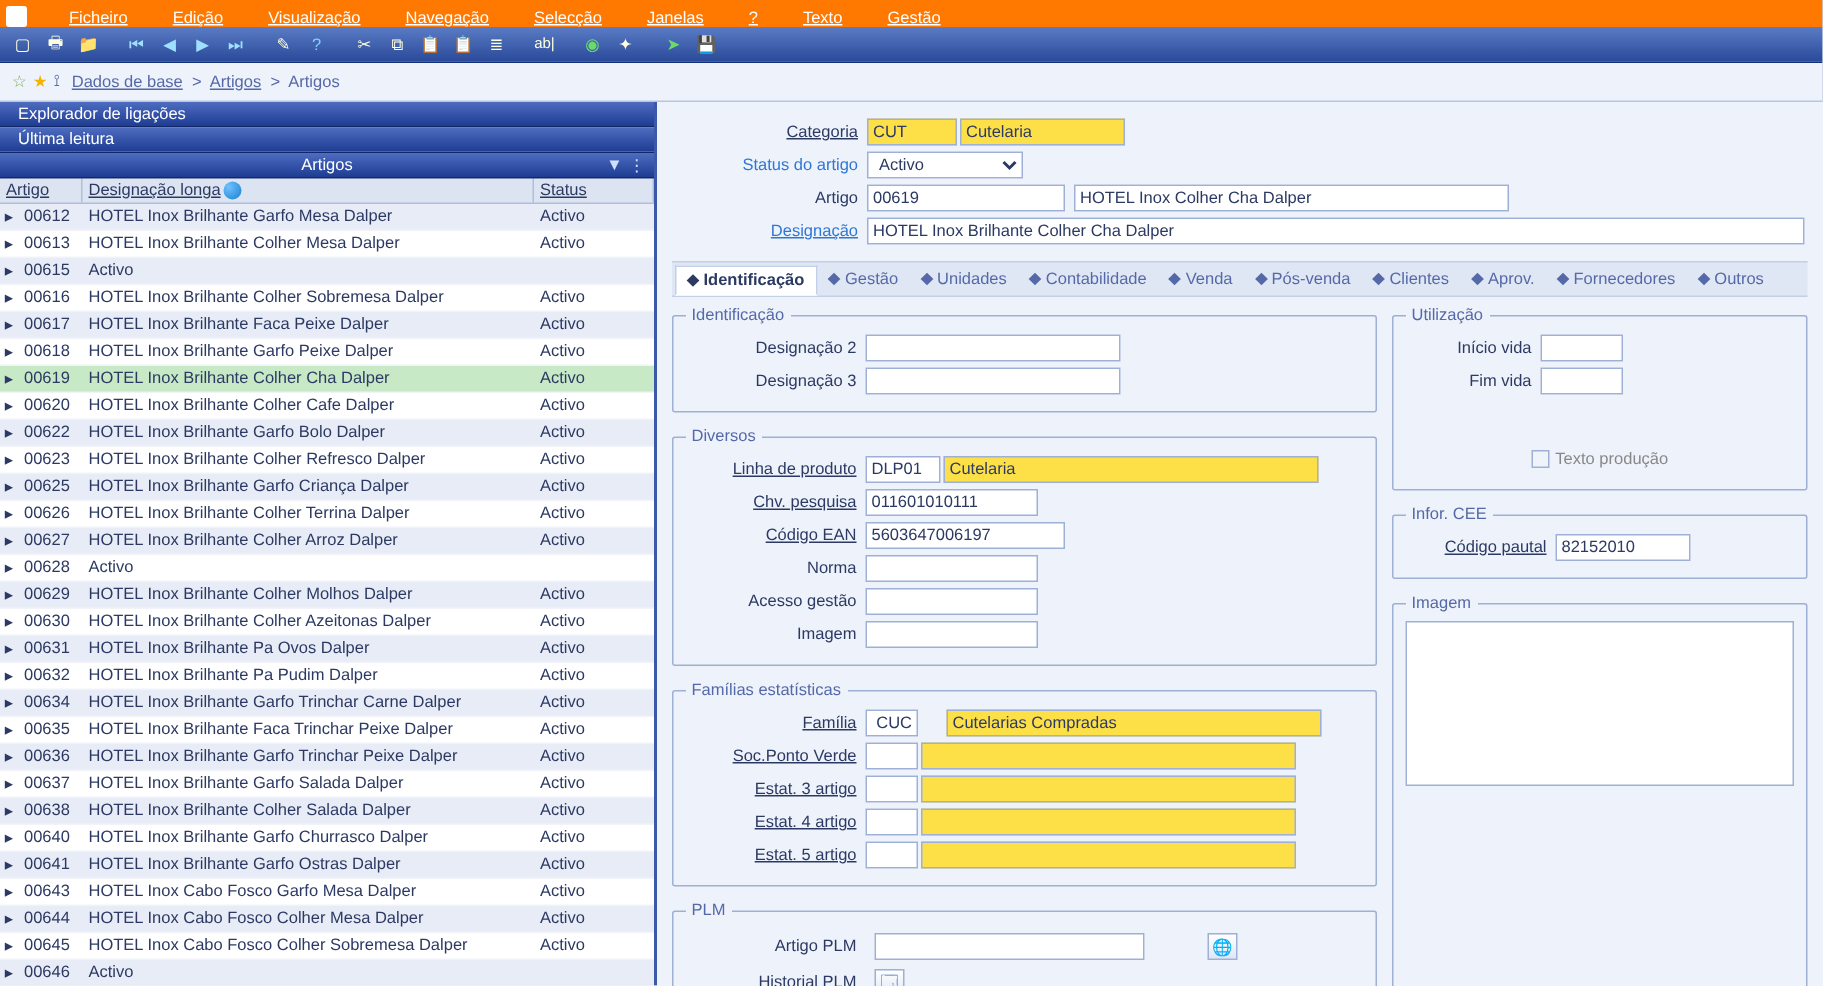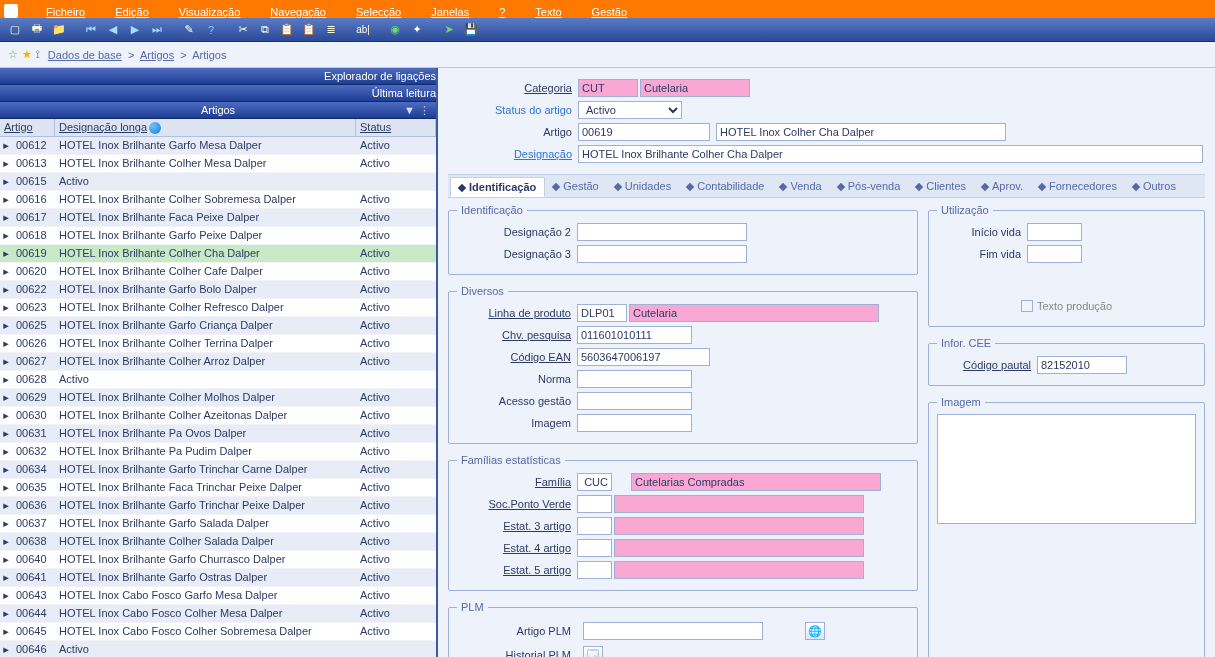--- a/index.html
+++ b/index.html
@@ -13,21 +13,21 @@
   .tbtn { width:18px; height:18px; display:inline-flex; align-items:center; justify-content:center; color:#ffd; cursor:pointer; }
   .tsep { width:6px; }
 
   .breadcrumb { background:#edf2fb; height:26px; display:flex; align-items:center; padding:0 8px; gap:8px; border-bottom:1px solid #bac6e0;}
   .starrow { display:flex; gap:4px; }
   .bc { color:#5569a8; }
   .bc a { color:#5569a8; text-decoration:underline; cursor:pointer; }
 
   .main { display:flex; height: calc(657px - 18px - 24px - 26px); }
   .left { width:438px; display:flex; flex-direction:column; background:#fff; border-right:2px solid #3a59a8;}
-  .leftheader { background:linear-gradient(#4e6cc0,#1d3d93); color:#fff; text-align:right; padding:2px 0; border-bottom:1px solid #12276a;}
+  .leftheader { background:linear-gradient(#4e6cc0,#1d3d93); color:#fff; text-align:left; padding:2px 12px; border-bottom:1px solid #12276a;}
   .articles-header { display:flex; align-items:center; justify-content:center; position:relative; background:linear-gradient(#4e6cc0,#1d3d93); color:#fff; padding:2px 0; border-bottom:1px solid #12276a;}
   .articles-header .icons{ position:absolute; right:6px; display:flex; gap:4px; }
   .colheads { display:flex; background:#dce4f2; border-bottom:1px solid #b0bede; }
   .colheads div { padding:2px 4px; border-right:1px solid #b0bede; color:#2c3a63; font-weight:normal; text-decoration:underline;}
   .col1{ width:55px;} .col2{ flex:1;} .col3{ width:80px;}
   .globe { display:inline-block; width:12px;height:12px;border-radius:50%; background:radial-gradient(circle at 30% 30%, #6ec1ff, #1a7fcf); margin-left:2px; vertical-align:middle;}
   .listonly { overflow-y:auto; flex:1;}
   .listonly::-webkit-scrollbar{width:14px;} .listonly::-webkit-scrollbar-thumb{background:#b7c3dd;border:1px solid #95a6cc;} .listonly::-webkit-scrollbar-track{background:#e7ecf6;}
   .row { display:flex; border-bottom:1px solid #f1f3f9; cursor:pointer; }
   .row.alt { background:#e7ecf6; }
@@ -35,21 +35,21 @@
   .row div { padding:2px 4px; white-space:nowrap; overflow:hidden; text-overflow:clip; color:#2c3a63;}
   .row .arrow { width:12px; display:inline-flex; justify-content:center; color:#2c3a63;}
 
   .right { flex:1; overflow-y:auto; padding:10px; background:#edf2fb;}
   .form-top { margin:0 0 10px 10px;}
   .frow { display:flex; align-items:center; height:20px; margin-bottom:2px;}
   .lbl { width:120px; text-align:right; padding-right:6px; color:#2c3a63;}
   .lbl.link { text-decoration:underline; color:#2c3a63;}
   .lbl.active { color:#2e77d6; }
   input, select { border:1px solid #9fb0d6; height:18px; padding:1px 3px; background:#fff; color:#2c3a63;}
-  .ro { background:#f9a8d4; }
+  .ro { background:#fde047; }
 
   .tabs { display:flex; background:#e0e7f4; border-top:1px solid #c2cfe6; border-bottom:1px solid #c2cfe6; padding:2px 2px 0 2px;}
   .tab { padding:3px 8px; color:#5569a8; cursor:pointer;}
   .tab .dia { display:inline-block; width:6px;height:6px; background:#5569a8; transform:rotate(45deg); margin-right:4px;}
   .tab.active { background:#fff; border:1px solid #c2cfe6; border-bottom:1px solid #fff; color:#2c3a63; font-weight:bold;}
   .tab.active .dia { background:#2c3a63;}
 
   .panelarea { display:flex; gap:10px; margin-top:6px;}
   .leftcol { width:470px; display:flex; flex-direction:column; gap:10px;}
   .rightcol { flex:1; display:flex; flex-direction:column; gap:10px;}

